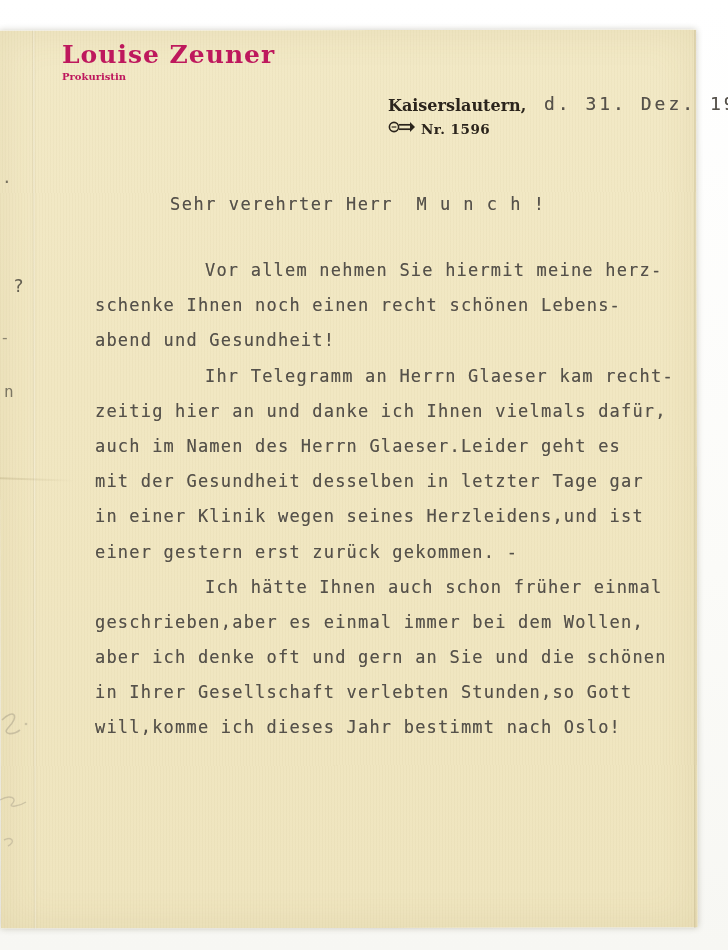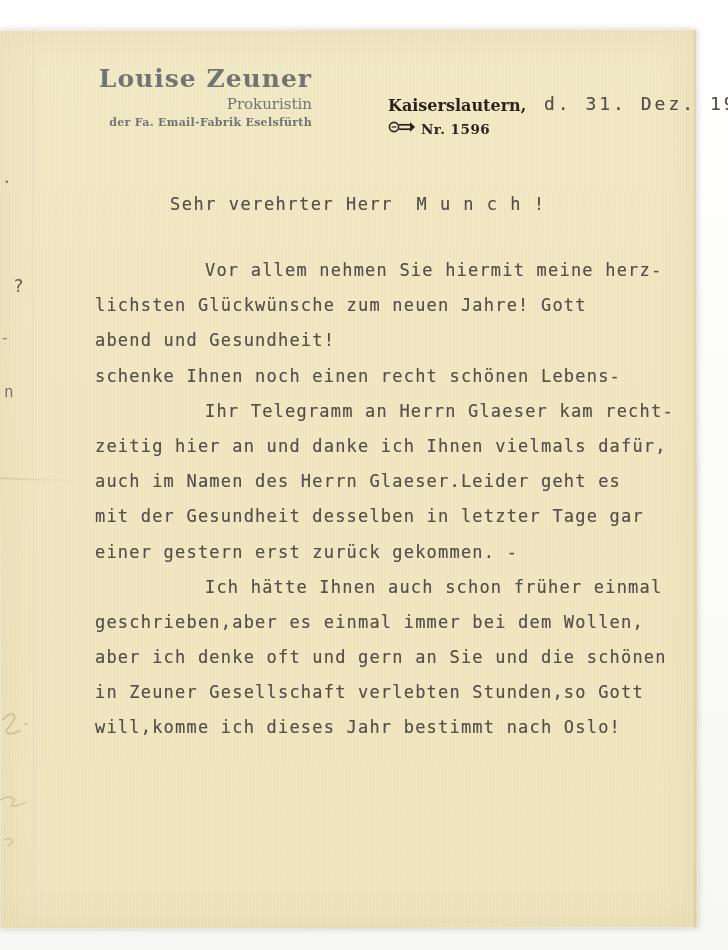--- a/index.html
+++ b/index.html
@@ -21,23 +21,23 @@
   .fold-line{
     position:absolute;left:33px;top:0;bottom:0;width:3px;
     background:linear-gradient(90deg, rgba(90,70,20,0.10), rgba(255,255,255,0.25), rgba(90,70,20,0.06));
   }
   .crease-line{
     position:absolute;left:0;top:448px;width:75px;height:2px;
     background:linear-gradient(90deg, rgba(90,70,20,0.14), rgba(90,70,20,0.0));
     transform:rotate(2deg);
   }
   
-  .lh-left{position:absolute;left:62px;top:64px;width:250px;text-align:right;color:#737373;}
+  .lh-left{position:absolute;left:62px;top:40px;width:250px;text-align:left;color:#be185d;}
   .lh-name{font-family:"DejaVu Serif",serif;font-weight:bold;font-size:25px;letter-spacing:1px;}
-  .lh-title{font-family:"DejaVu Serif",serif;font-weight:normal;font-size:15px;margin-top:2px;}
+  .lh-title{font-family:"DejaVu Serif",serif;font-weight:bold;font-size:10px;margin-top:2px;}
   .lh-sub{font-family:"DejaVu Serif",serif;font-weight:bold;font-size:11px;margin-top:3px;letter-spacing:0.3px;}
   .lh-right{position:absolute;left:388px;top:84px;color:#2b241c;white-space:nowrap;}
   .lh-city{font-family:"DejaVu Serif",serif;font-weight:bold;font-size:16px;display:inline-block;margin-top:12px;}
   .lh-date{
     font-family:"DejaVu Sans Mono",monospace;font-size:18px;color:#7b7566;
     letter-spacing:3px;display:inline-block;margin-left:8px;vertical-align:1px;
   }
   .lh-phone{margin-top:4px;display:flex;align-items:center;gap:5px;}
   .lh-phone-num{font-family:"DejaVu Serif",serif;font-weight:bold;font-size:13.5px;letter-spacing:0.5px;}
   .phone-icon{display:inline-block;}
@@ -65,21 +65,20 @@
 
 <div class="paper">
   <div class="fold-line"></div>
   <div class="crease-line"></div>
 </div>
 <div class="edge-shadow-right"></div>
 
 <div class="lh-left">
   <div class="lh-name">Louise Zeuner</div>
   <div class="lh-title">Prokuristin</div>
-  <div class="lh-sub">der Fa. Email-Fabrik Eselsfürth</div>
 </div>
 
 <div class="lh-right">
   <div>
     <span class="lh-city">Kaiserslautern,</span>
     <span class="lh-date typed">d. 31. Dez. 1929</span>
   </div>
   <div class="lh-phone">
     <span class="phone-icon">
       <svg width="28" height="14" viewBox="0 0 28 14">
@@ -91,32 +90,32 @@
       </svg>
     </span>
     <span class="lh-phone-num">Nr. 1596</span>
   </div>
 </div>
 
 <div class="salutation typed">Sehr verehrter Herr  M u n c h !</div>
 
 <div class="body-block typed">
   <div class="line indent">Vor allem nehmen Sie hiermit meine herz-</div>
-  <div class="line">lichsten Glückwünsche zum neuen Jahre! Gott</div>
+  <div class="line">schenke Ihnen noch einen recht schönen Lebens-</div>
   <div class="line">abend und Gesundheit!</div>
-  <div class="line">schenke Ihnen noch einen recht schönen Lebens-</div>
   <div class="line indent">Ihr Telegramm an Herrn Glaeser kam recht-</div>
   <div class="line">zeitig hier an und danke ich Ihnen vielmals dafür,</div>
   <div class="line">auch im Namen des Herrn Glaeser.Leider geht es</div>
   <div class="line">mit der Gesundheit desselben in letzter Tage gar</div>
+  <div class="line">in einer Klinik wegen seines Herzleidens,und ist</div>
   <div class="line">einer gestern erst zurück gekommen. -</div>
   <div class="line indent">Ich hätte Ihnen auch schon früher einmal</div>
   <div class="line">geschrieben,aber es einmal immer bei dem Wollen,</div>
   <div class="line">aber ich denke oft und gern an Sie und die schönen</div>
-  <div class="line">in Zeuner Gesellschaft verlebten Stunden,so Gott</div>
+  <div class="line">in Ihrer Gesellschaft verlebten Stunden,so Gott</div>
   <div class="line">will,komme ich dieses Jahr bestimmt nach Oslo!</div>
 </div>
 
 <span class="verso verso-dot">.</span>
 <span class="verso verso-q">?</span>
 <span class="verso verso-dash">-</span>
 <span class="verso verso-n">n</span>
 
 <span class="pencil">
   <svg width="60" height="180" viewBox="0 0 60 180">

